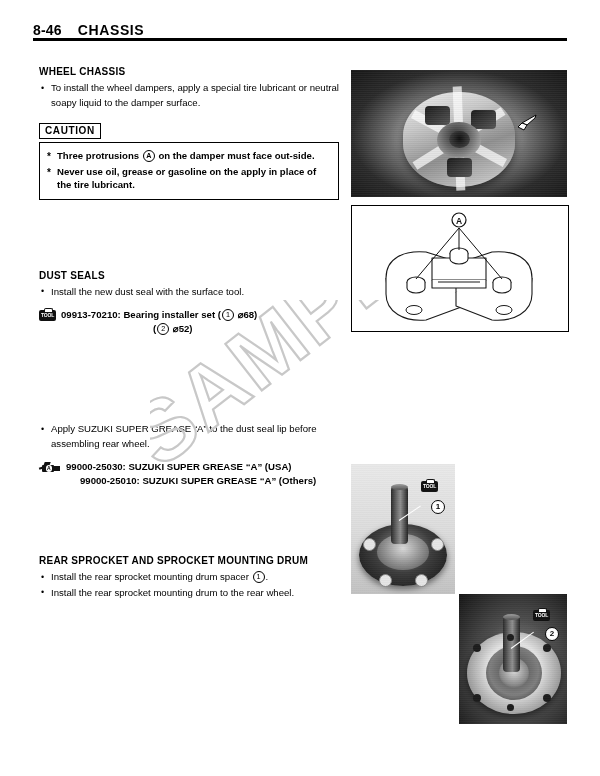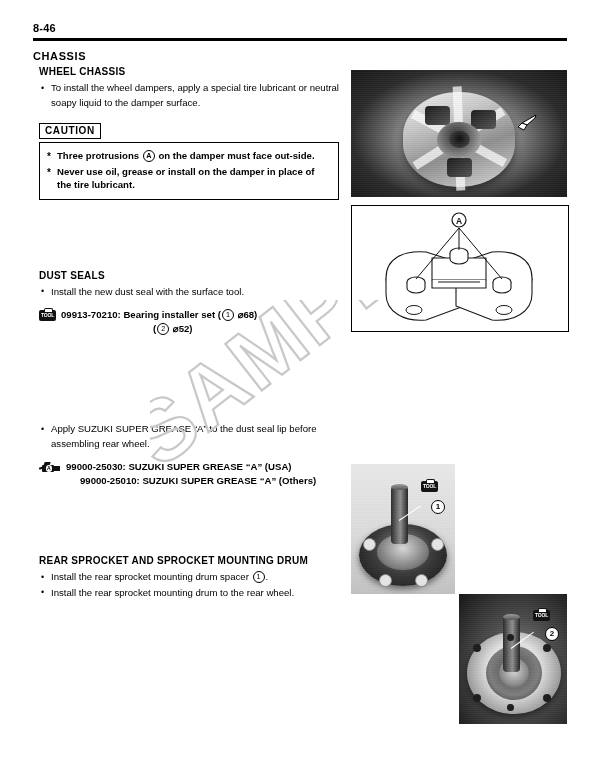--- a/index.html
+++ b/index.html
@@ -3,21 +3,21 @@
 <meta charset="utf-8">
 <style>
   html,body{margin:0;padding:0;background:#ffffff;}
   body{width:600px;height:776px;position:relative;overflow:hidden;
        font-family:"Liberation Sans",sans-serif;color:#000;}
 
   .page{position:absolute;inset:0;background:#fff;}
 
   
   .hdr{position:absolute;left:33px;top:22px;width:534px;}
-  .hdr-row{display:flex;align-items:baseline;gap:16px;font-size:11px;font-weight:bold;letter-spacing:.2px;flex-direction:column;}
+  .hdr-row{display:flex;align-items:baseline;gap:16px;font-size:14px;font-weight:bold;letter-spacing:.2px;}
   .hdr-page{}
   .hdr-title{letter-spacing:.6px;}
   .hdr-rule{position:absolute;left:33px;top:38px;width:534px;height:3px;background:#000;}
 
   
   .col-left{position:absolute;left:39px;top:66px;width:300px;}
 
   h2.sec{font-size:10px;font-weight:bold;letter-spacing:.25px;margin:0 0 4px 0;}
 
   ul.bul{list-style:none;margin:0;padding:0;}
@@ -133,21 +133,21 @@
       <h2 class="sec">WHEEL CHASSIS</h2>
       <ul class="bul">
         <li>To install the wheel dampers, apply a special tire lubricant or neutral soapy liquid to the damper surface.</li>
       </ul>
 
       <div class="caution-wrap">
         <div class="caution-label">CAUTION</div>
         <div class="caution-box">
           <ul>
             <li>Three protrusions <span class="circ">A</span> on the damper must face out-side.</li>
-            <li>Never use oil, grease or install on the damper in place of the tire lubricant.</li>
+            <li>Never use oil, grease or gasoline on the apply in place of the tire lubricant.</li>
           </ul>
         </div>
       </div>
     </section>
 
     <section style="margin-top:70px;">
       <h2 class="sec">DUST SEALS</h2>
       <ul class="bul">
         <li>Install the new dust seal with the surface tool.</li>
       </ul>

